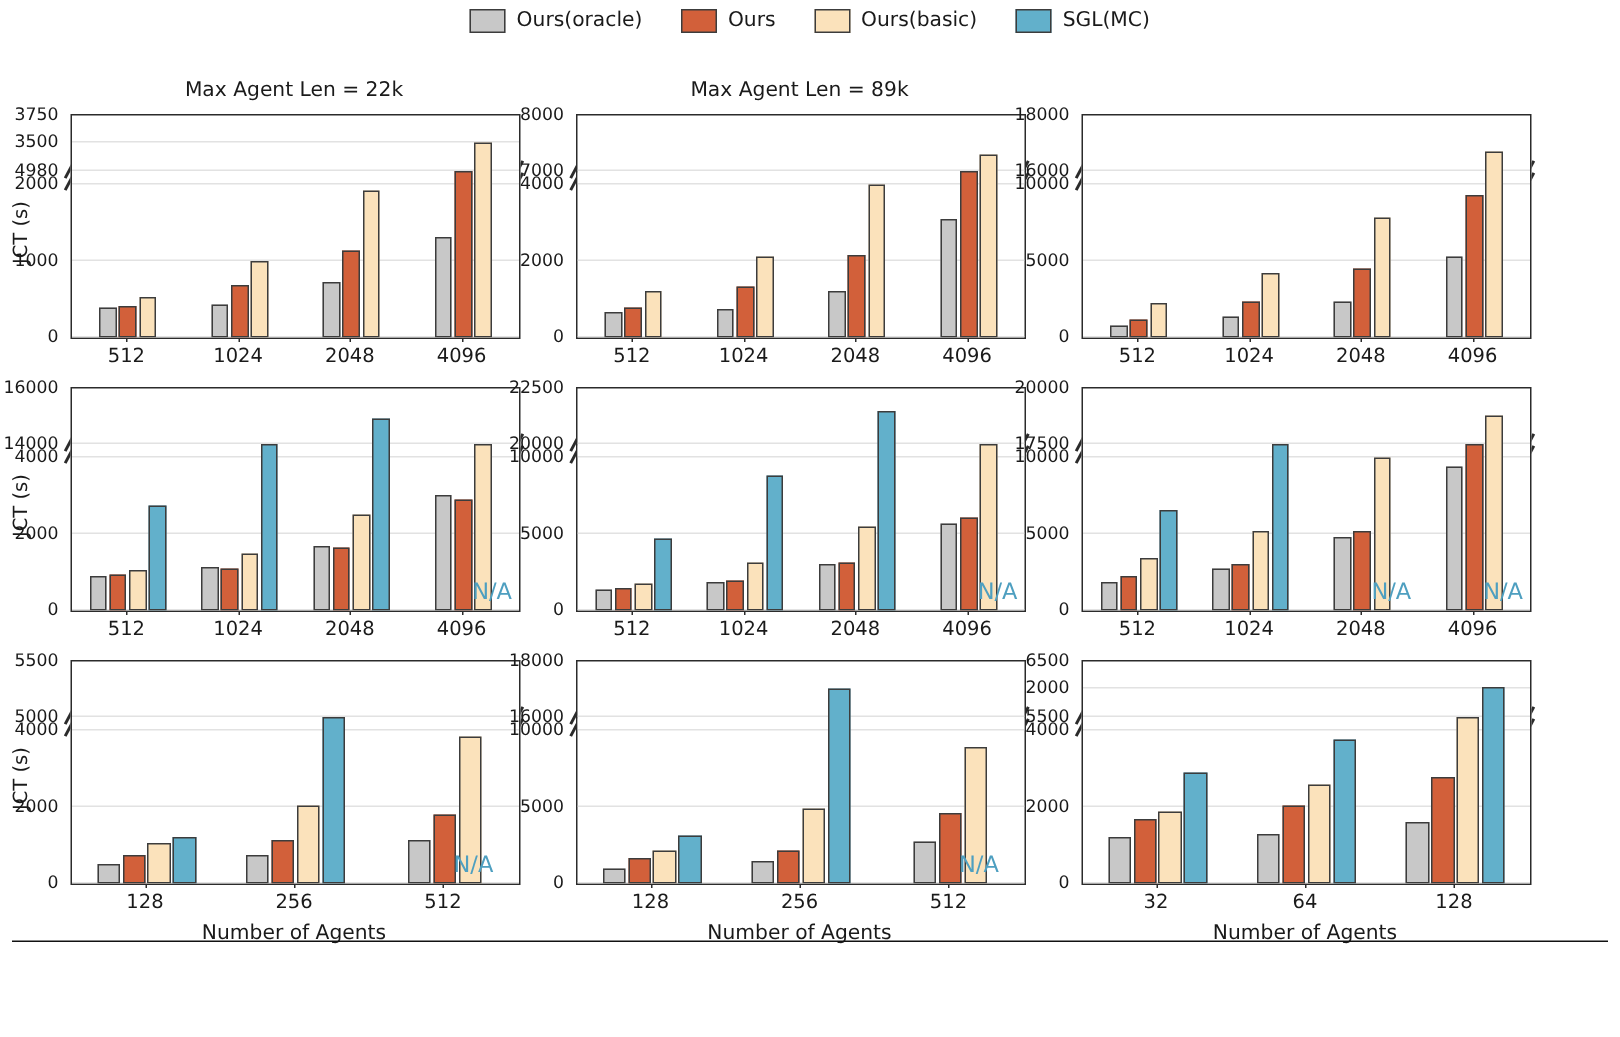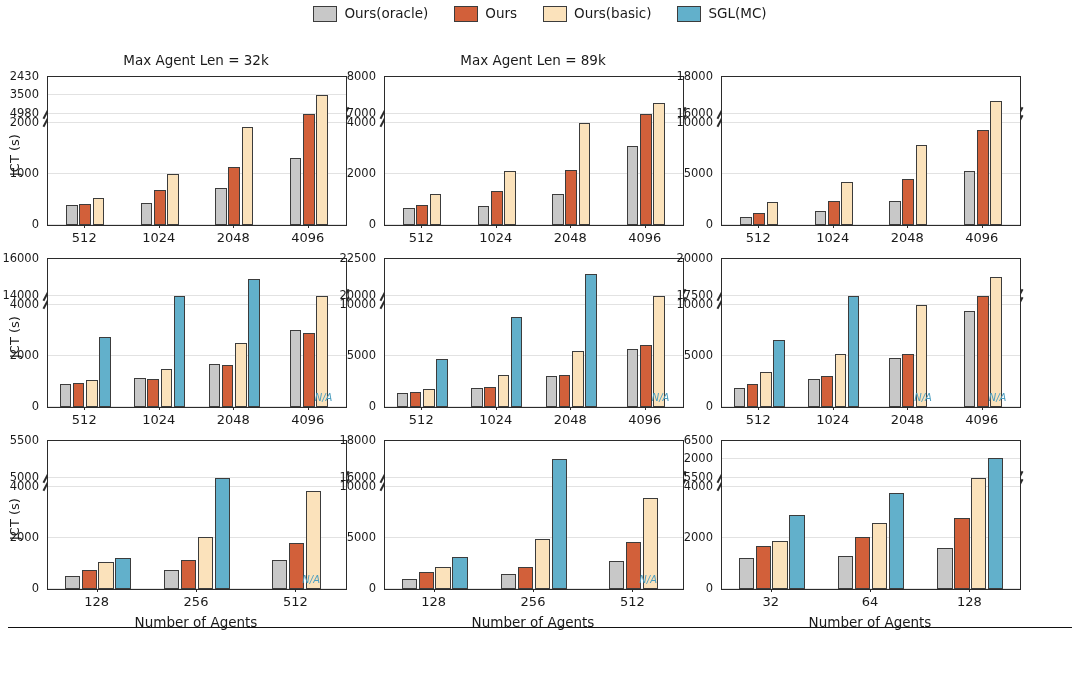--- a/index.html
+++ b/index.html
@@ -84,23 +84,22 @@
     background: #e2e2e2;
   }
   .bar {
     position: absolute;
     bottom: 0;
     border: 1px solid #3c3c3c;
     box-sizing: border-box;
   }
   .na-label {
     position: absolute;
-    font-size: 10px;
+    font-size: 15px;
     color: #4e9fc0;
-    font-style: italic;
   }
   .brk {
     position: absolute;
     left: 0;
     width: 100%;
     height: 7px;
     background: #ffffff;
   }
   
   .slash {
@@ -192,27 +191,27 @@
         <div class="legend-label">Ours(basic)</div>
       </div>
       <div class="legend-item">
         <div class="legend-swatch" style="background: rgb(98, 176, 203);"></div>
         <div class="legend-label">SGL(MC)</div>
       </div>
     </div>
 
   <div class="grid" id="grid">
       <div class="panel" style="left: 47px; top: 40px; width: 298px; height: 148px;">
-        <div class="panel-title">Max Agent Len = 32k</div>
+        <div class="panel-title">Max Agent Len = 22k</div>
         <div class="ytick" style="inset: auto auto 0px -8px; position: absolute; transform: translate(-100%, 50%);">0</div>
         <div class="ytick" style="inset: auto auto 51.03px -8px; position: absolute; transform: translate(-100%, 50%);">1000</div>
         <div class="ytick" style="inset: auto auto 102.06px -8px; position: absolute; transform: translate(-100%, 50%);">2000</div>
         <div class="ytick" style="inset: auto auto 111.06px -8px; position: absolute; transform: translate(-100%, 50%);">4980</div>
         <div class="ytick" style="inset: auto auto 129.53px -8px; position: absolute; transform: translate(-100%, 50%);">3500</div>
-        <div class="ytick" style="inset: auto auto 148px -8px; position: absolute; transform: translate(-100%, 50%);">2430</div>
+        <div class="ytick" style="inset: auto auto 148px -8px; position: absolute; transform: translate(-100%, 50%);">3750</div>
         <div class="slash" style="left: -7px; bottom: 102.06px;"></div>
         <div class="slash" style="left: 292px; bottom: 102.06px;"></div>
         <div class="slash" style="left: -7px; bottom: 110.06px;"></div>
         <div class="slash" style="left: 292px; bottom: 110.06px;"></div>
         <div class="xtick" style="left: 37.25px;">512</div>
         <div class="xtickmark" style="left: 37.25px;"></div>
         <div class="xtick" style="left: 111.75px;">1024</div>
         <div class="xtickmark" style="left: 111.75px;"></div>
         <div class="xtick" style="left: 186.25px;">2048</div>
         <div class="xtickmark" style="left: 186.25px;"></div>

